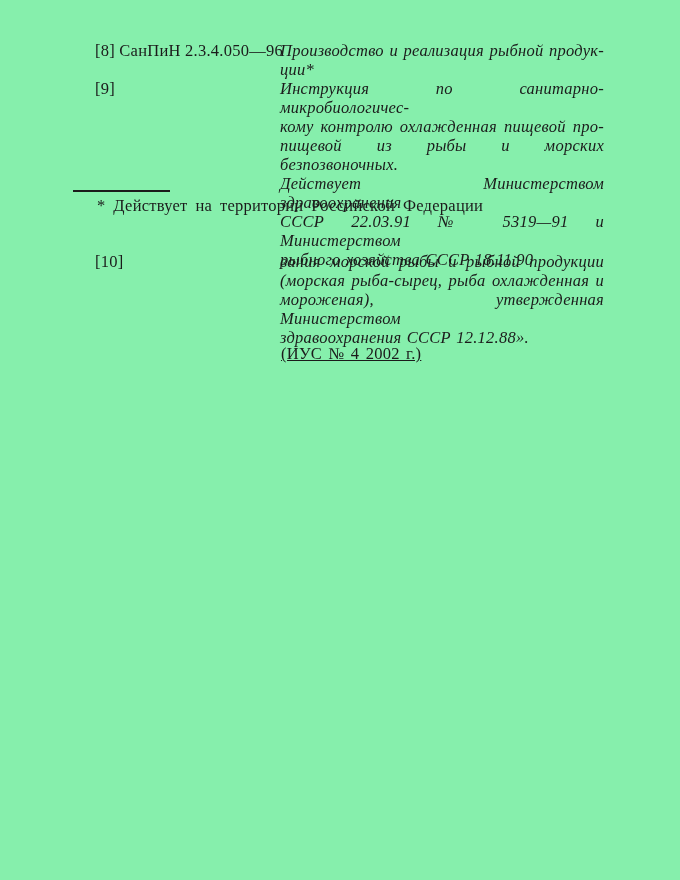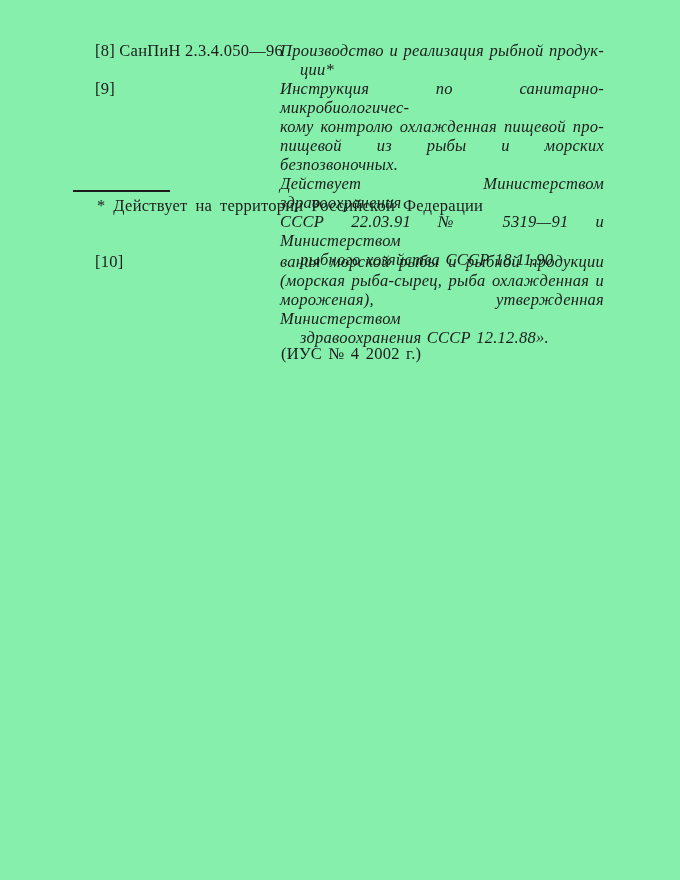--- a/index.html
+++ b/index.html
@@ -36,21 +36,20 @@
   }
   .line {
     text-align: justify;
     text-align-last: justify;
     word-spacing: 1px;
     font-style: italic;
   }
   .line.last {
     text-align: left;
     text-align-last: left;
-    margin-left: 20px;
   }
   .footnote-rule {
     position: absolute;
     left: 73px;
     top: 190px;
     width: 97px;
     height: 2px;
     background: #1b1b1b;
   }
   .footnote {
@@ -60,20 +59,21 @@
     word-spacing: 3.5px;
     white-space: nowrap;
     text-align: center;
   }
   .issue-note {
     position: absolute;
     left: 281px;
     top: 344px;
     word-spacing: 2px;
     white-space: nowrap;
+    text-decoration: underline;
   }
 </style>
 </head>
 <body>
 
 <div class="page">
 
   <div class="ref" style="top: 41px;">
     <div class="ref-label">[8] СанПиН 2.3.4.050—96</div>
     <div class="ref-text">

